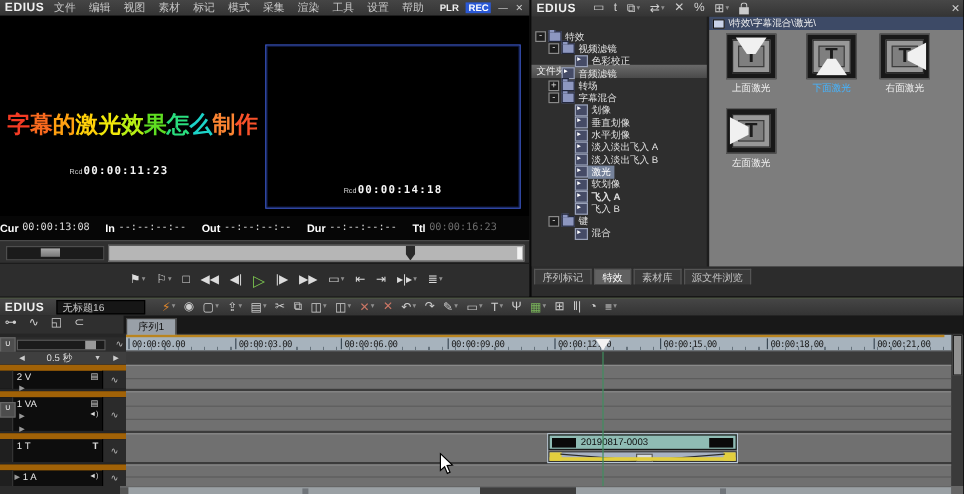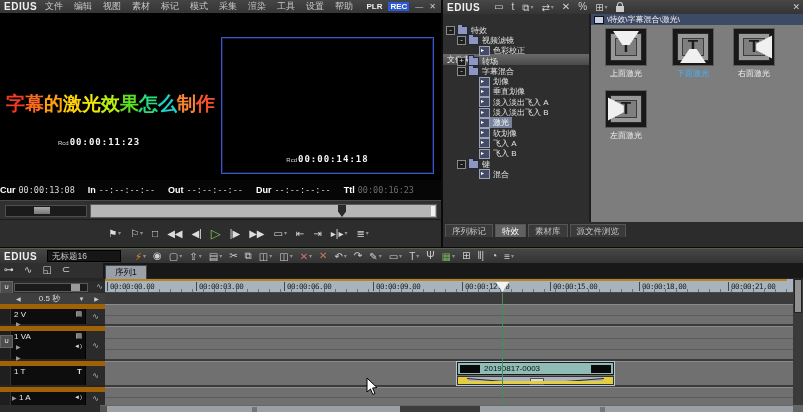--- a/index.html
+++ b/index.html
@@ -300,20 +300,25 @@
           <div class="trow ico-folder" style="padding-left: 14px;">
           <span class="exp">-</span>
           <span class="tico-box"></span>
           <span class="tlbl">视频滤镜</span>
         </div>
           <div class="trow ico-fx" style="padding-left: 25px;">
           <span class="exp"></span>
           <span class="tico-box"></span>
           <span class="tlbl">色彩校正</span>
         </div>
+          <div class="trow ico-fx" style="padding-left: 14px;">
+          <span class="exp"></span>
+          <span class="tico-box"></span>
+          <span class="tlbl">音频滤镜</span>
+        </div>
           <div class="trow ico-folder" style="padding-left: 14px;">
           <span class="exp">+</span>
           <span class="tico-box"></span>
           <span class="tlbl">转场</span>
         </div>
           <div class="trow ico-folder" style="padding-left: 14px;">
           <span class="exp">-</span>
           <span class="tico-box"></span>
           <span class="tlbl">字幕混合</span>
         </div>
@@ -323,38 +328,43 @@
           <span class="tlbl">划像</span>
         </div>
           <div class="trow ico-fx" style="padding-left: 25px;">
           <span class="exp"></span>
           <span class="tico-box"></span>
           <span class="tlbl">垂直划像</span>
         </div>
           <div class="trow ico-fx" style="padding-left: 25px;">
           <span class="exp"></span>
           <span class="tico-box"></span>
+          <span class="tlbl">水平划像</span>
+        </div>
+          <div class="trow ico-fx" style="padding-left: 25px;">
+          <span class="exp"></span>
+          <span class="tico-box"></span>
           <span class="tlbl">淡入淡出飞入 A</span>
         </div>
           <div class="trow ico-fx" style="padding-left: 25px;">
           <span class="exp"></span>
           <span class="tico-box"></span>
           <span class="tlbl">淡入淡出飞入 B</span>
         </div>
           <div class="trow ico-fx sel" style="padding-left: 25px;">
           <span class="exp"></span>
           <span class="tico-box"></span>
           <span class="tlbl">激光</span>
         </div>
           <div class="trow ico-fx" style="padding-left: 25px;">
           <span class="exp"></span>
           <span class="tico-box"></span>
           <span class="tlbl">软划像</span>
         </div>
-          <div class="trow ico-fx" style="padding-left: 25px;">
+          <div class="trow ico-fx" style="padding-left: 25px; font-weight: bold;">
           <span class="exp"></span>
           <span class="tico-box"></span>
           <span class="tlbl">飞入 A</span>
         </div>
           <div class="trow ico-fx" style="padding-left: 25px;">
           <span class="exp"></span>
           <span class="tico-box"></span>
           <span class="tlbl">飞入 B</span>
         </div>
           <div class="trow ico-folder" style="padding-left: 14px;">

